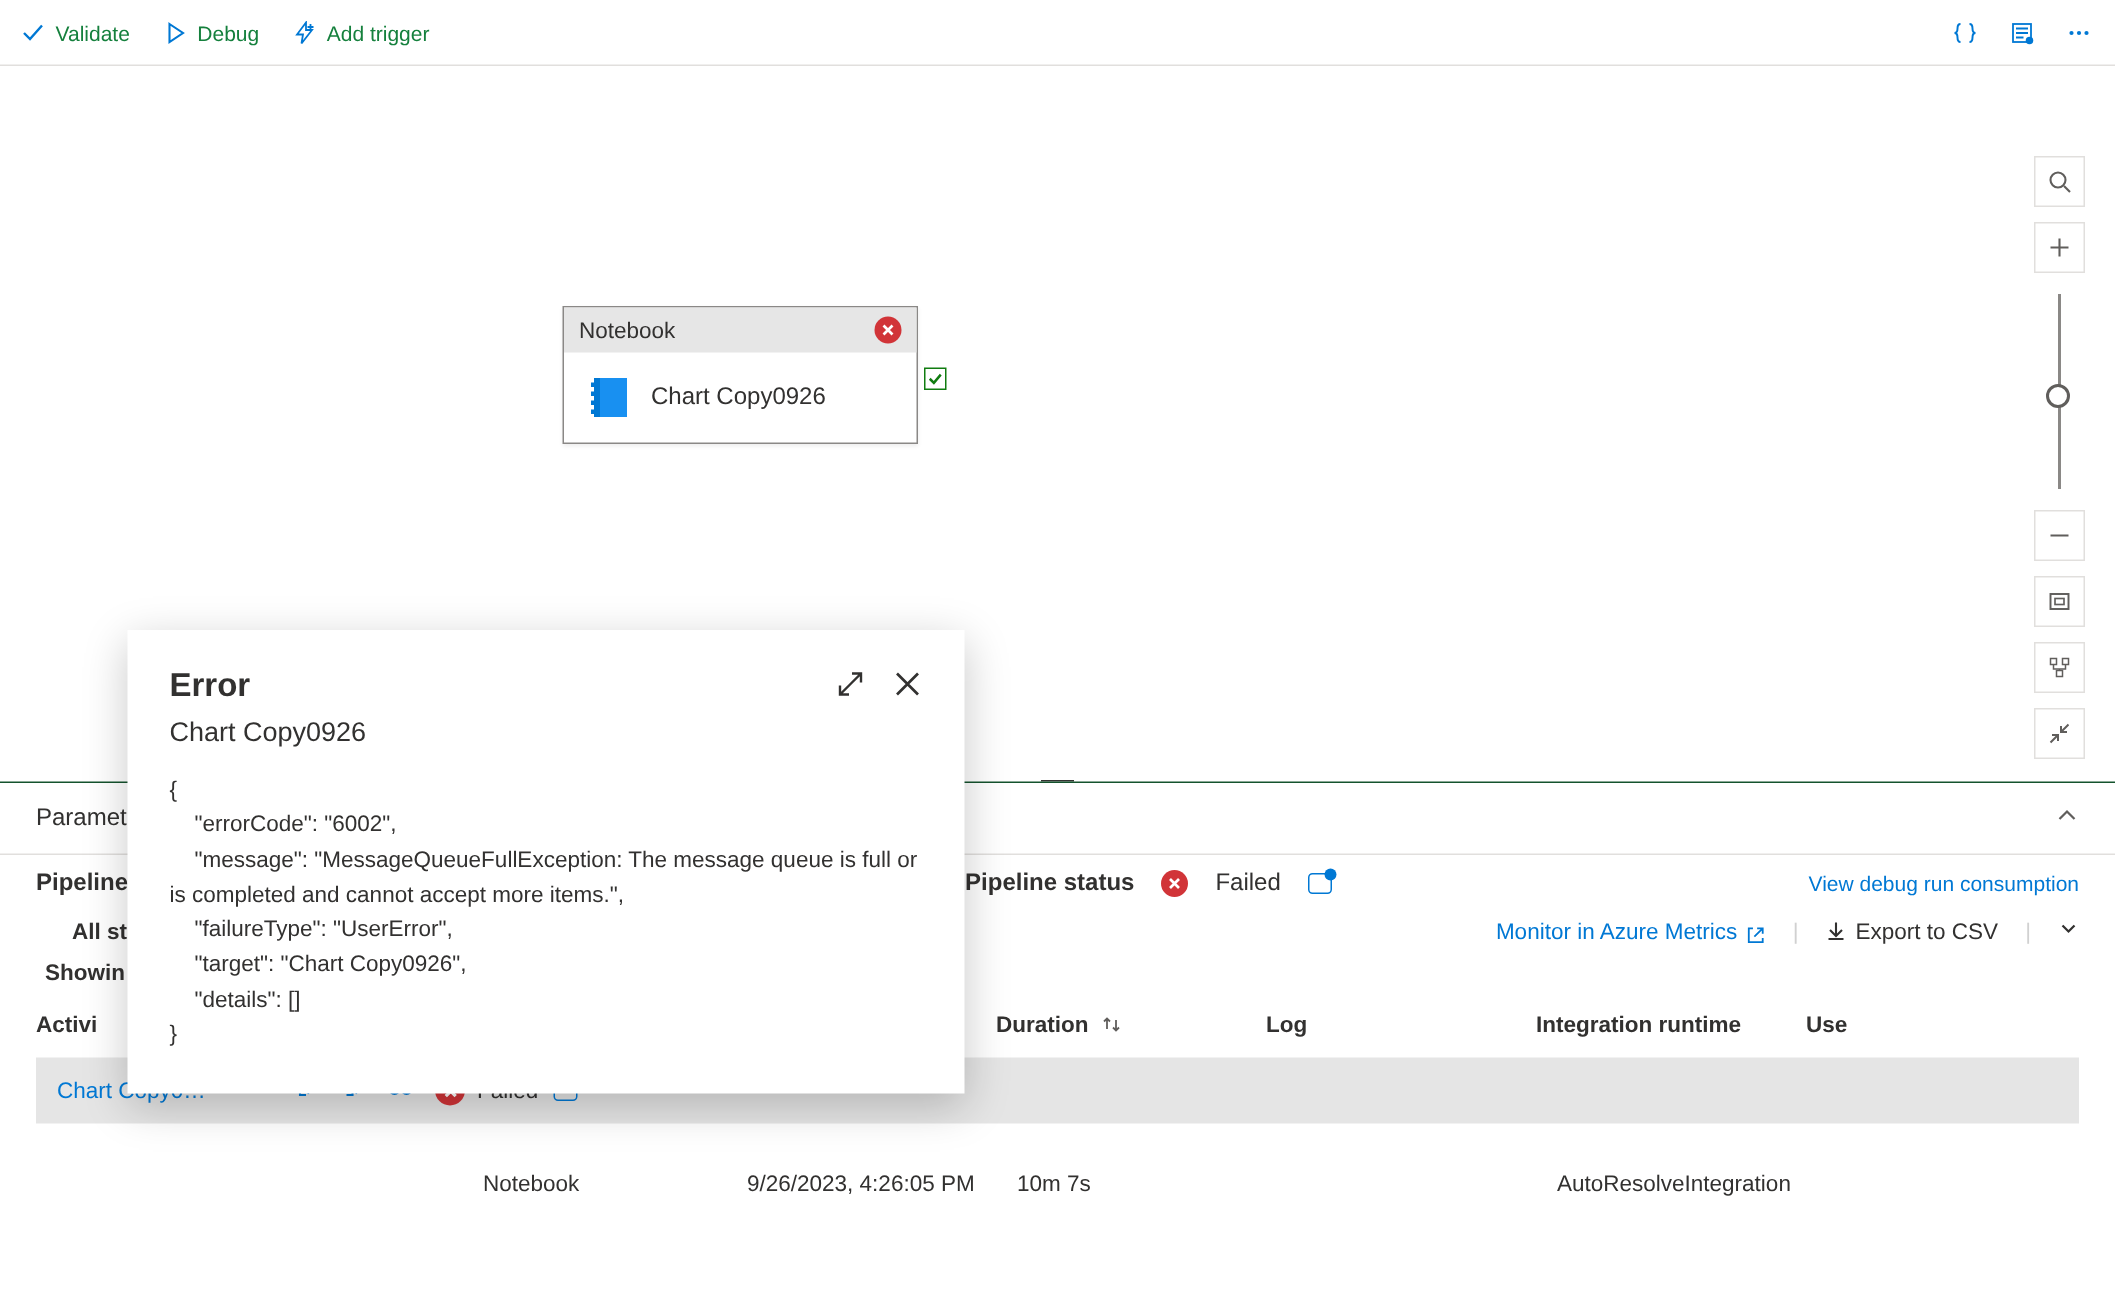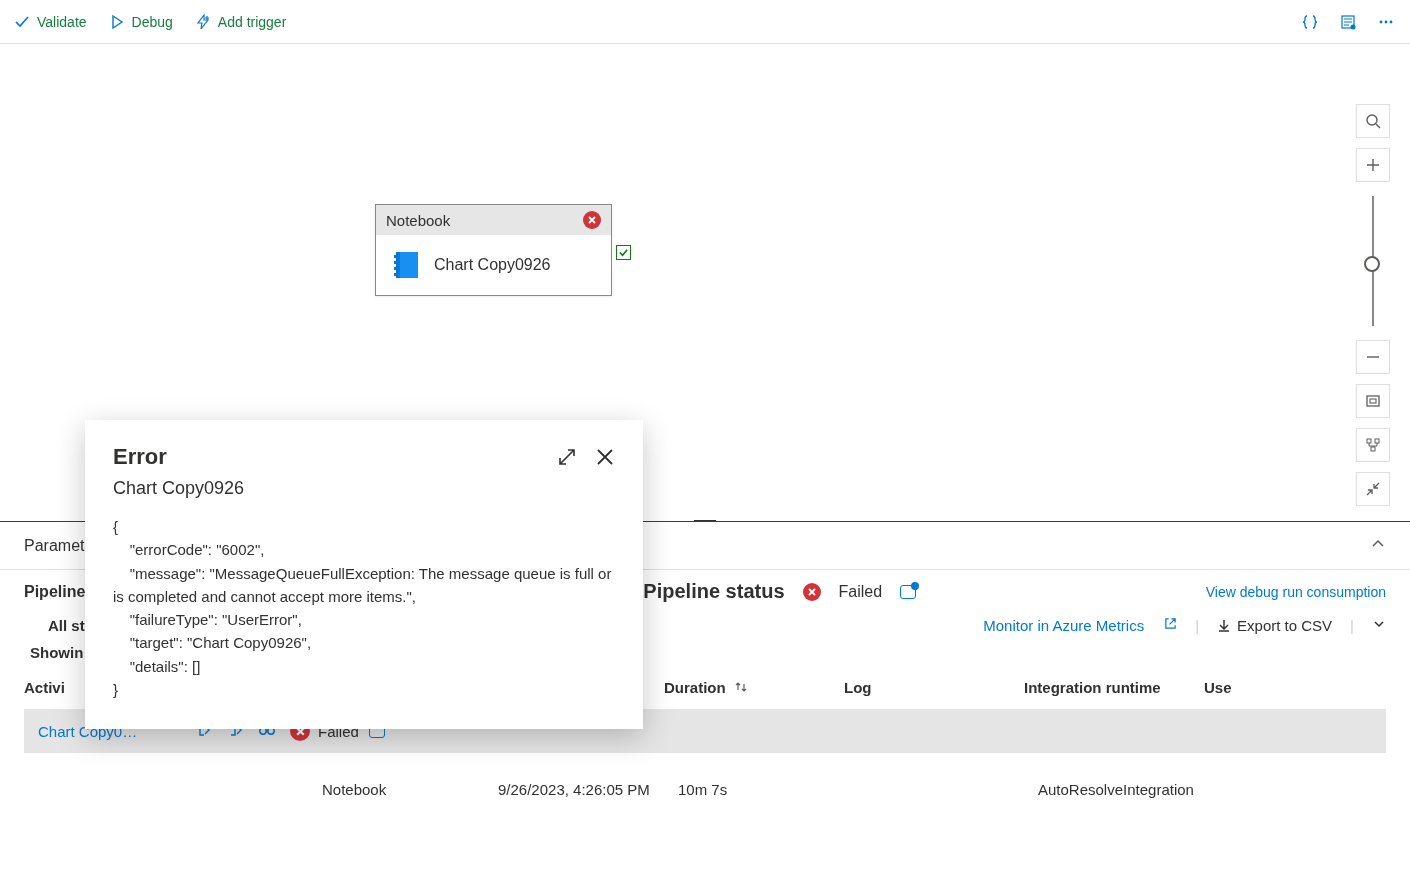--- a/index.html
+++ b/index.html
@@ -131,21 +131,21 @@
   }
   .tab-row .tab { font-size: 16px; cursor:pointer; }
   .tab-row .chev { margin-left:auto; cursor:pointer; }
 
   .status-row {
     display: flex; align-items: center;
     padding: 10px 24px 0 24px;
     gap: 18px;
   }
   .status-row .pipe-label { font-weight: 600; font-size: 16px; }
-  .status-row .pstatus-label { font-weight: 600; font-size: 20px; margin-left:auto; }
+  .status-row .pstatus-label { font-weight: 600; font-size: 16px; margin-left:auto; }
   .status-row .fail-text { font-size: 16px; }
   .link { color: #0078d4; cursor:pointer; }
   .status-right { margin-left:auto; }
 
   .controls-row {
     display:flex; align-items:center;
     padding: 14px 24px 0 48px;
     gap: 22px;
     font-size: 15px;
   }
@@ -171,21 +171,21 @@
   .popup {
     position: absolute;
     left: 85px; top: 420px;
     width: 558px;
     background: #fff;
     box-shadow: 0 8px 28px rgba(0,0,0,.22);
     padding: 24px 28px 28px 28px;
     z-index: 100;
   }
   .popup-head {
-    display:flex; align-items:flex-end;
+    display:flex; align-items:center;
     gap: 18px;
     margin-bottom: 8px;
   }
   .popup-head h2 { font-size: 22px; font-weight:600; flex:1; }
   .popup-head .pbtn { cursor:pointer; }
   .popup-sub { font-size: 18px; margin-bottom: 16px; }
   .popup-body { font-size: 15px; font-family: "Segoe UI", sans-serif; white-space: pre-wrap; line-height:1.55; }
 
   
   .bubble-icon {
@@ -347,21 +347,21 @@
     </span>
     <span class="fail-text">Failed</span>
     <span class="bubble-icon"></span>
 
     <span class="link status-right">View debug run consumption</span>
   </div>
 
   <div class="controls-row">
     <span style="font-weight:600">All st</span>
     <div class="right">
-      <span class="link" style="display:flex;align-items:flex-start;gap:20px">
+      <span class="link" style="display:flex;align-items:flex-end;gap:6px">
         <span>Monitor in Azure Metrics</span>
         <svg width="13" height="13" viewBox="0 0 14 14">
             <path d="M5 2 H2 V12 H12 V9 M8 2 H12 V6 M12 2 L6 8" fill="none" stroke="#0078d4" stroke-width="1.3"></path>
           </svg>
       </span>
       <span style="color:#d1d1d1">|</span>
       <span style="display:flex;align-items:center;gap:6px">
         <svg width="14" height="14" viewBox="0 0 14 14">
             <path d="M7 1 V9 M3 6 L7 10 L11 6 M2 12 H12" fill="none" stroke="#323130" stroke-width="1.4"></path>
           </svg>

